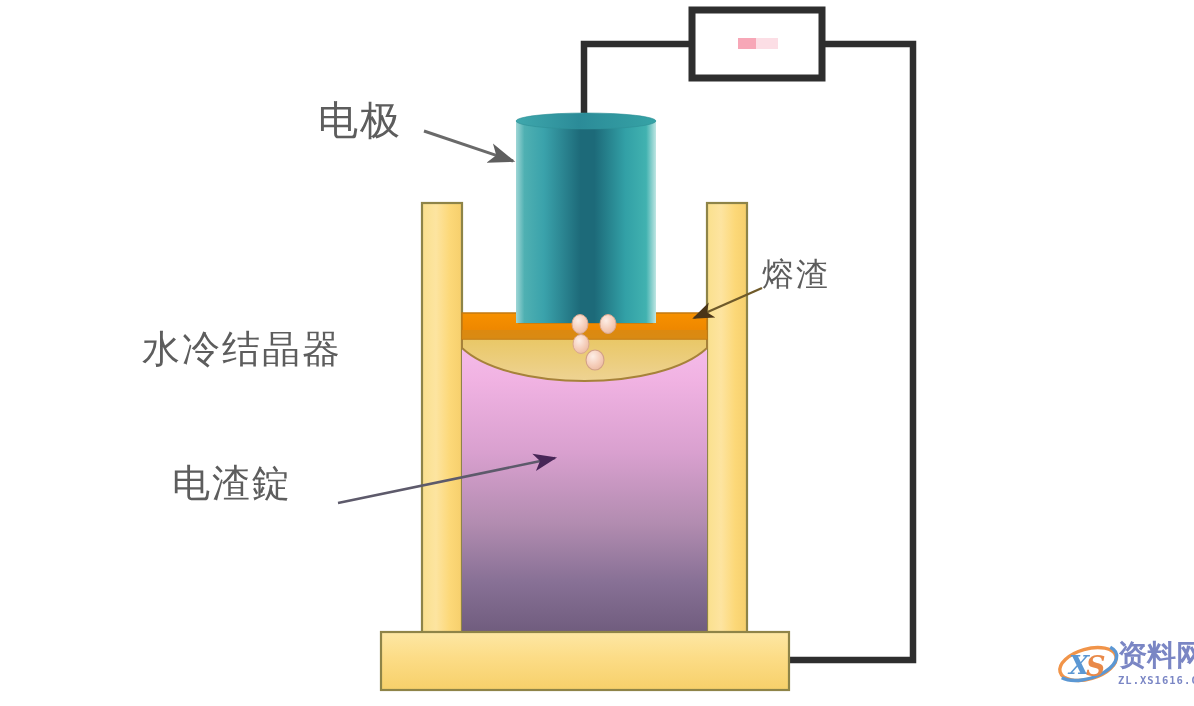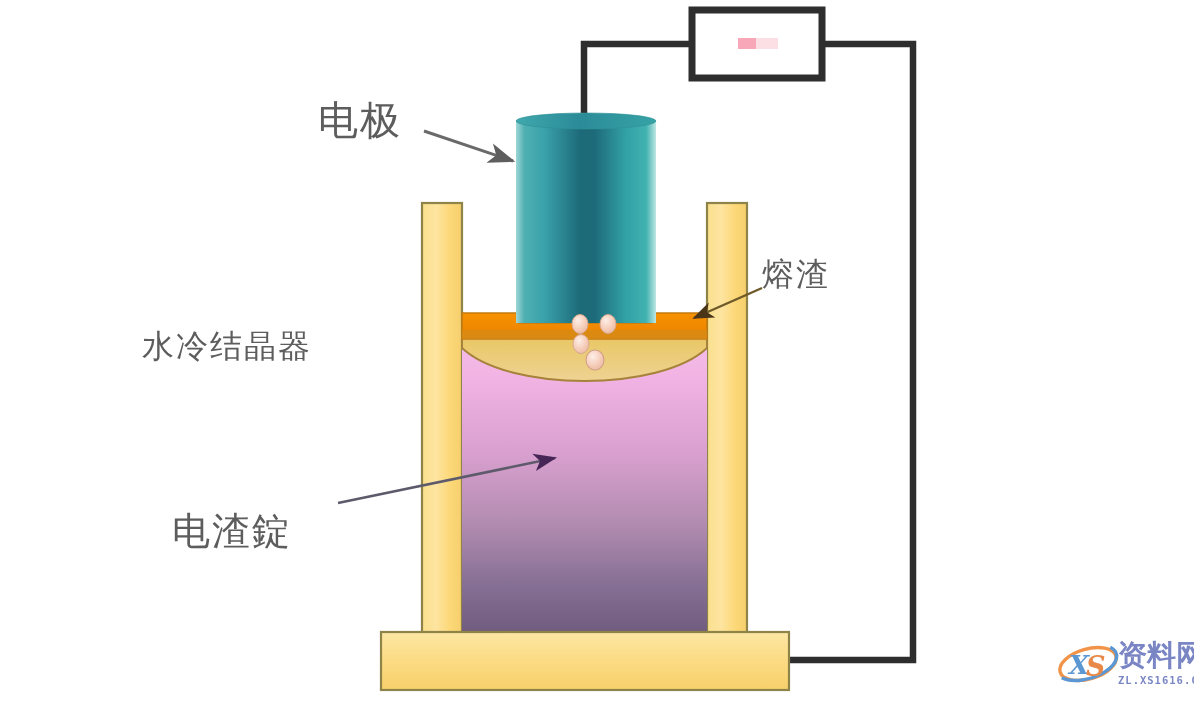--- a/index.html
+++ b/index.html
@@ -28,22 +28,22 @@
     position: absolute;
     font-family: "DejaVu Sans", "Liberation Sans", sans-serif;
     color: #5d5d5d;
     font-weight: 400;
     white-space: nowrap;
     letter-spacing: 2px;
     line-height: 1;
   }
   #label-electrode   { left: 318px; top: 100px;  font-size: 40px; }
   #label-slag        { left: 762px; top: 258px;  font-size: 32px; }
-  #label-mold        { left: 142px; top: 330px;  font-size: 32px; }
-  #label-ingot       { left: 172px; top: 464px;  font-size: 38px; margin-top: 48px; }
+  #label-mold        { left: 142px; top: 330px;  font-size: 38px; }
+  #label-ingot       { left: 172px; top: 464px;  font-size: 38px; }
 
   
   #watermark {
     position: absolute;
     left: 1056px;
     top: 636px;
     width: 134px;
     height: 68px;
     opacity: 0.92;
   }

